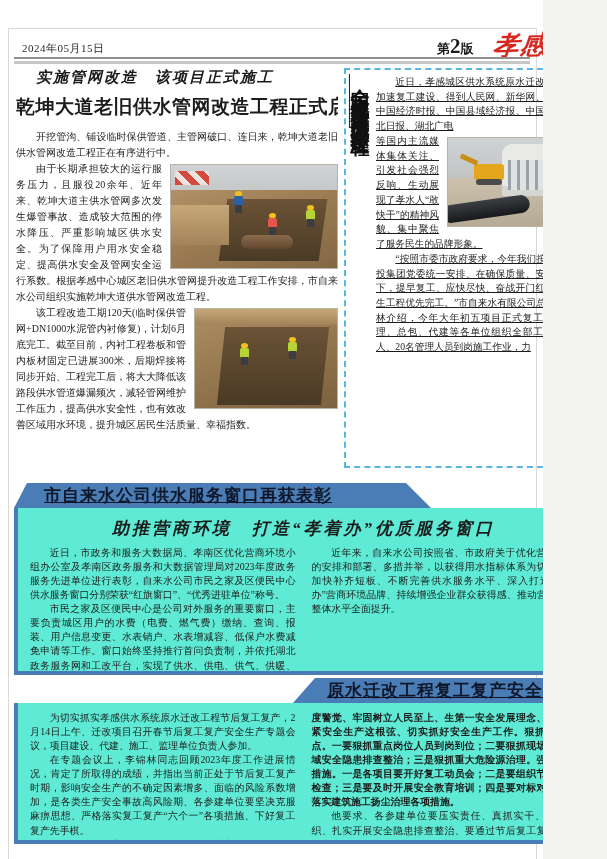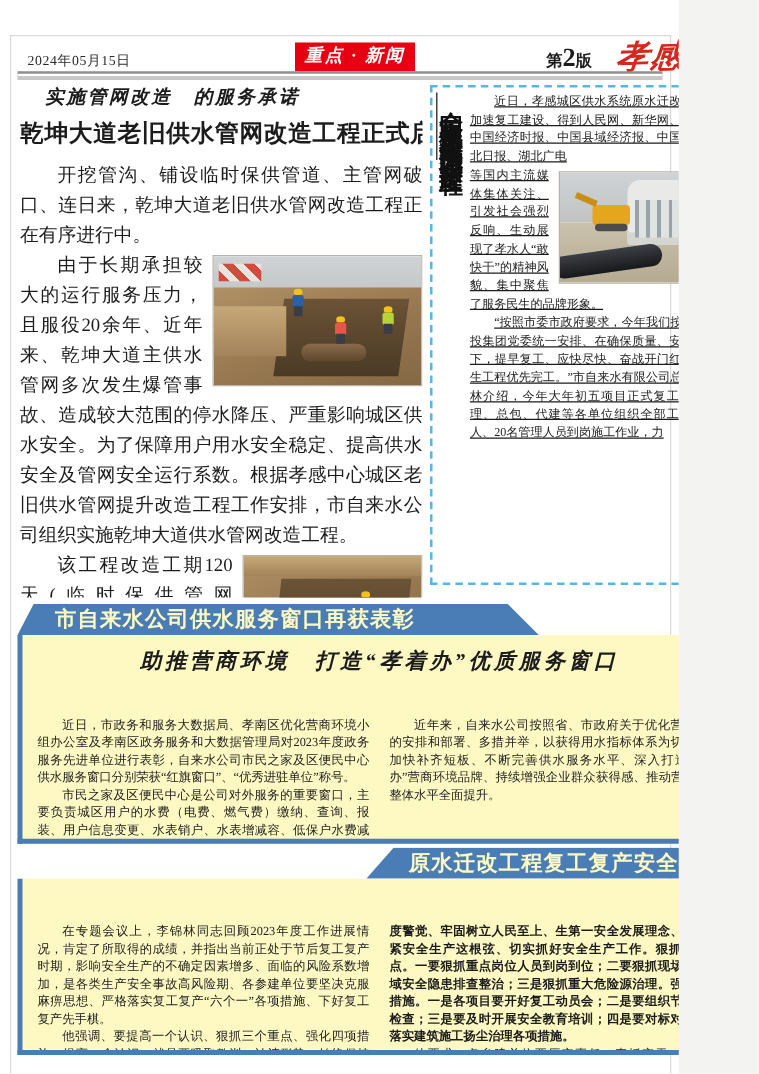--- a/index.html
+++ b/index.html
@@ -17,21 +17,21 @@
   .hdr-mast{position:absolute;left:493px;top:27px;font-size:26px;font-weight:bold;font-style:italic;
         color:#d5281e;letter-spacing:1px;transform:skewX(-7deg) rotate(-2deg);
         font-family:"Liberation Serif",serif;white-space:nowrap;}
   .hdr-rule{position:absolute;left:14px;right:13px;top:57px;height:2px;background:#8f8f8f;
         border-bottom:2px solid #fff;box-shadow:0 3px 0 #c7c7c7;}
   
   .a1{position:absolute;left:16px;top:66px;width:322px;height:412px;overflow:hidden;}
   .a1-kicker{margin:2px 0 0 20px;font-size:15px;font-weight:bold;font-style:italic;letter-spacing:2px;}
   .a1-title{margin-top:7px;font-size:19px;font-weight:bold;letter-spacing:.5px;
         font-family:"Liberation Sans",sans-serif;white-space:nowrap;}
-  .body{font-size:15px;line-height:1.6;text-align:justify;}
+  .body{font-size:10px;line-height:1.6;text-align:justify;}
   .a1 .body{margin-top:9px;}
   .body p{margin:0;text-indent:2em;}
   .body p.cont{text-indent:0;}
   .ph{position:relative;overflow:hidden;border:1px solid #b9b2a6;}
   .fl{float:right;margin:3px 0 4px 8px;}
   .ph1{width:166px;height:103px;}
   .ph2{width:142px;height:99px;}
   
   .sky{position:absolute;left:0;top:0;right:0;height:34%;background:linear-gradient(#cfd3d6,#c2c4c3);}
   .dirt{position:absolute;left:0;bottom:0;right:0;height:100%;
@@ -59,50 +59,49 @@
   .a2{position:absolute;left:344px;top:68px;width:250px;height:400px;border:2px dashed #57b6e4;
         display:flex;box-sizing:border-box;overflow:hidden;text-decoration:underline;}
   .a2-vtitle{writing-mode:vertical-rl;text-orientation:upright;font-family:"Liberation Sans",sans-serif;
         font-weight:bold;font-size:19px;letter-spacing:3px;padding:4px 2px 0 4px;line-height:1.05;color:#111;}
   .a2-content{flex:1;padding:5px 7px 4px 4px;font-size:9.7px;line-height:1.52;text-align:justify;overflow:hidden;}
   .phA{width:136px;height:88px;}
   
   .sect{position:absolute;left:14px;width:579px;}
   .s2{top:483px;}
   .s3{top:678px;}
-  .banner{height:25px;background:#4a7db6;color:#fef9c3;font-family:"Liberation Sans",sans-serif;
-        font-weight:bold;font-size:17px;line-height:25px;letter-spacing:1px;}
+  .banner{height:25px;background:#4a7db6;color:#0f172a;font-family:"Liberation Sans",sans-serif;
+        font-weight:bold;font-size:17px;line-height:25px;letter-spacing:1px;text-decoration:underline;}
   .banner-l{width:432px;clip-path:polygon(13px 0,392px 0,417px 100%,0 100%);padding-left:0;text-indent:30px;}
   .banner-r{width:300px;margin-left:279px;clip-path:polygon(22px 0,100% 0,100% 100%,0 100%);
         text-align:left;text-indent:34px;}
   .sbox{border-left:4px solid #4a7db6;border-right:4px solid #0c4a6e;border-bottom:4px solid #4a7db6;
-        background:#fef9c3;box-sizing:border-box;overflow:hidden;}
+        background:#5eead4;box-sizing:border-box;overflow:hidden;}
   .s2 .sbox{height:167px;padding:6px 12px 8px;}
   .s3 .sbox{height:141px;padding:8px 12px 8px;}
   .subtitle{text-align:center;font-size:17px;font-weight:bold;font-style:italic;letter-spacing:3px;
         margin:3px 0 6px;}
   .cols{display:flex;gap:16px;}
-  .col{flex:1;font-size:9.9px;line-height:1.42;text-align:justify;margin-top:28px;}
+  .col{flex:1;font-size:9.9px;line-height:1.42;text-align:justify;}
   .col p{margin:0;text-indent:2em;}
   .col p.cont{text-indent:0;font-weight:bold;}
 </style>
 </head>
 <body>
 
 <div class="page">
   <div class="scan-frame"></div>
 
   <div class="hdr-date">2024年05月15日</div>
-  <div class="hdr-badge">重点 · 新闻</div>
   <div class="hdr-pageno"><span>第</span><span class="num">2</span><span>版</span></div>
   <div class="hdr-mast">孝感供水</div>
   <div class="hdr-rule"></div>
 
   <div class="a1">
-    <div class="a1-kicker">实施管网改造　的服务承诺</div>
+    <div class="a1-kicker">实施管网改造　该项目正式施工</div>
     <div class="a1-title">乾坤大道老旧供水管网改造工程正式启动</div>
     <div class="body">
       <p>开挖管沟、铺设临时保供管道、主管网破口、连日来，乾坤大道老旧供水管网改造工程正在有序进行中。</p>
       <div class="ph ph1 fl">
         <div class="sky"></div>
         <div class="dirt" style="top:24%;"></div>
         <div class="barrier" style="left:4px;top:6px;width:34px;height:14px;"></div>
         <div class="trench" style="left:52px;top:34px;width:100px;height:62px;transform:skewX(-8deg);"></div>
         <div class="bank" style="left:0;top:40px;width:58px;height:40px;"></div>
         <div class="pipe-d" style="left:70px;top:70px;width:52px;height:14px;"></div>
@@ -176,20 +175,21 @@
         </div>
       </div>
     </div>
   </div>
 
   <div class="sect s3">
     <div class="banner banner-r">原水迁改工程复工复产安全生产会议召开</div>
     <div class="sbox">
       <div class="cols">
         <div class="col">
+          <p>为切实抓实孝感供水系统原水迁改工程节后复工复产，2月14日上午、迁改项目召开春节后复工复产安全生产专题会议，项目建设、代建、施工、监理单位负责人参加。</p>
           <p>在专题会议上，李锦林同志回顾2023年度工作进展情况，肯定了所取得的成绩，并指出当前正处于节后复工复产时期，影响安全生产的不确定因素增多、面临的风险系数增加，是各类生产安全事故高风险期、各参建单位要坚决克服麻痹思想、严格落实复工复产“六个一”各项措施、下好复工复产先手棋。</p>
           <p>他强调、要提高一个认识、狠抓三个重点、强化四项措施。提高一个认识。就是要吸取教训、认清形势、始终保持安全生产的高</p>
         </div>
         <div class="col">
           <p class="cont">度警觉、牢固树立人民至上、生第一安全发展理念、时刻绷紧安全生产这根弦、切实抓好安全生产工作。狠抓三个重点。一要狠抓重点岗位人员到岗到位；二要狠抓现场重点区域安全隐患排查整治；三是狠抓重大危险源治理。强化四个措施。一是各项目要开好复工动员会；二是要组织节后复工检查；三是要及时开展安全教育培训；四是要对标对表全面落实建筑施工扬尘治理各项措施。</p>
           <p>他要求、各参建单位要压实责任、真抓实干、精心组织、扎实开展安全隐患排查整治、要通过节后复工复产安全生产管理工作、夯实迁改项目安全管理基础、确保6月底工程全面竣工验收。</p>
         </div>
       </div>
     </div>
   </div>

